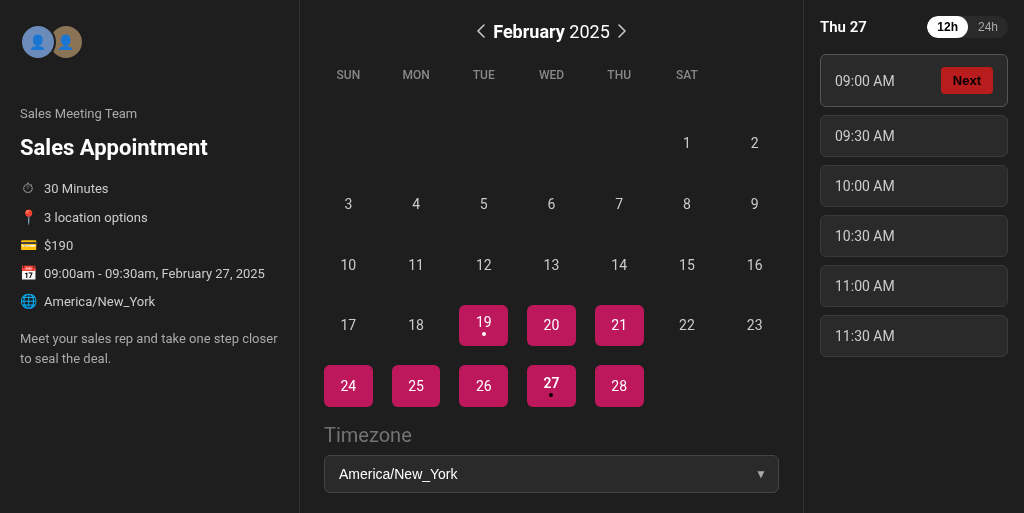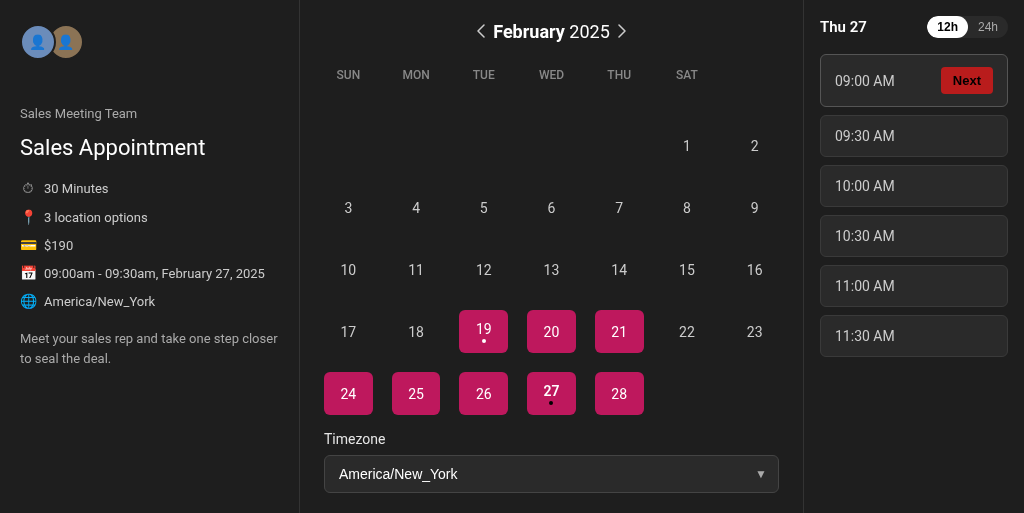--- a/index.html
+++ b/index.html
@@ -48,21 +48,21 @@
 
     .team-name {
       font-size: 13px;
       color: #aaa;
       margin-bottom: 2px;
       margin-top: 30px;
     }
 
     .event-title {
       font-size: 22px;
-      font-weight: 400;
+      font-weight: 700;
       color: #ffffff;
       margin-bottom: 8px;
     }
 
     .meta-item {
       display: flex;
       align-items: center;
       gap: 8px;
       font-size: 13px;
       color: #ccc;
@@ -175,22 +175,22 @@
     .day-cell.highlighted {
       background: #be185d;
       color: #fff;
     }
 
     .timezone-section {
       margin-top: 16px;
     }
 
     .timezone-label {
-      font-size: 14px;
-      color: #e5e5e5;
+      font-size: 20px;
+      color: #737373;
       margin-bottom: 8px;
     }
 
     .timezone-select-wrapper {
       position: relative;
     }
 
     .timezone-select-wrapper select {
       width: 100%;
       background: #2a2a2a;

